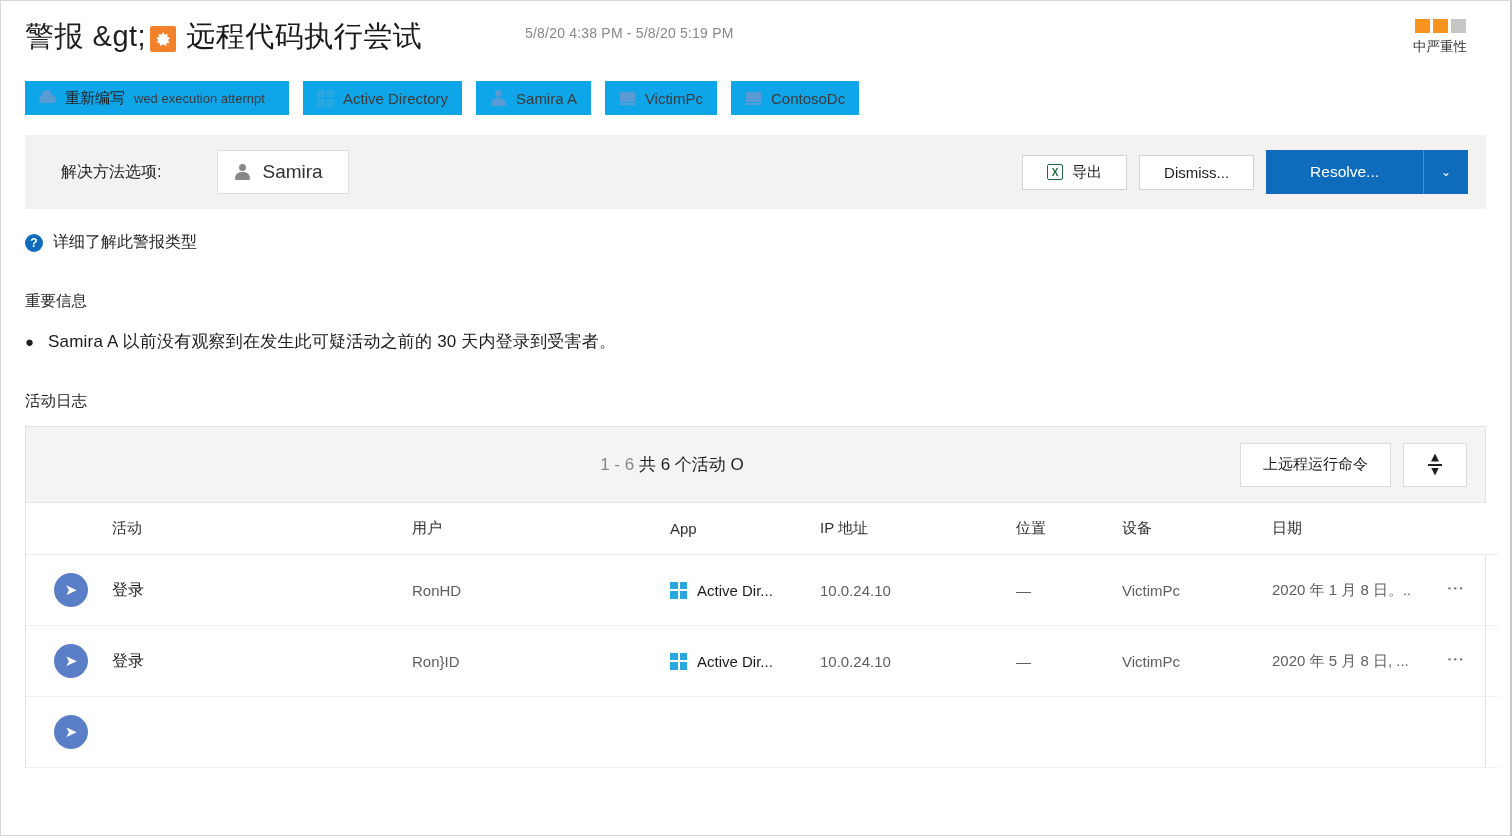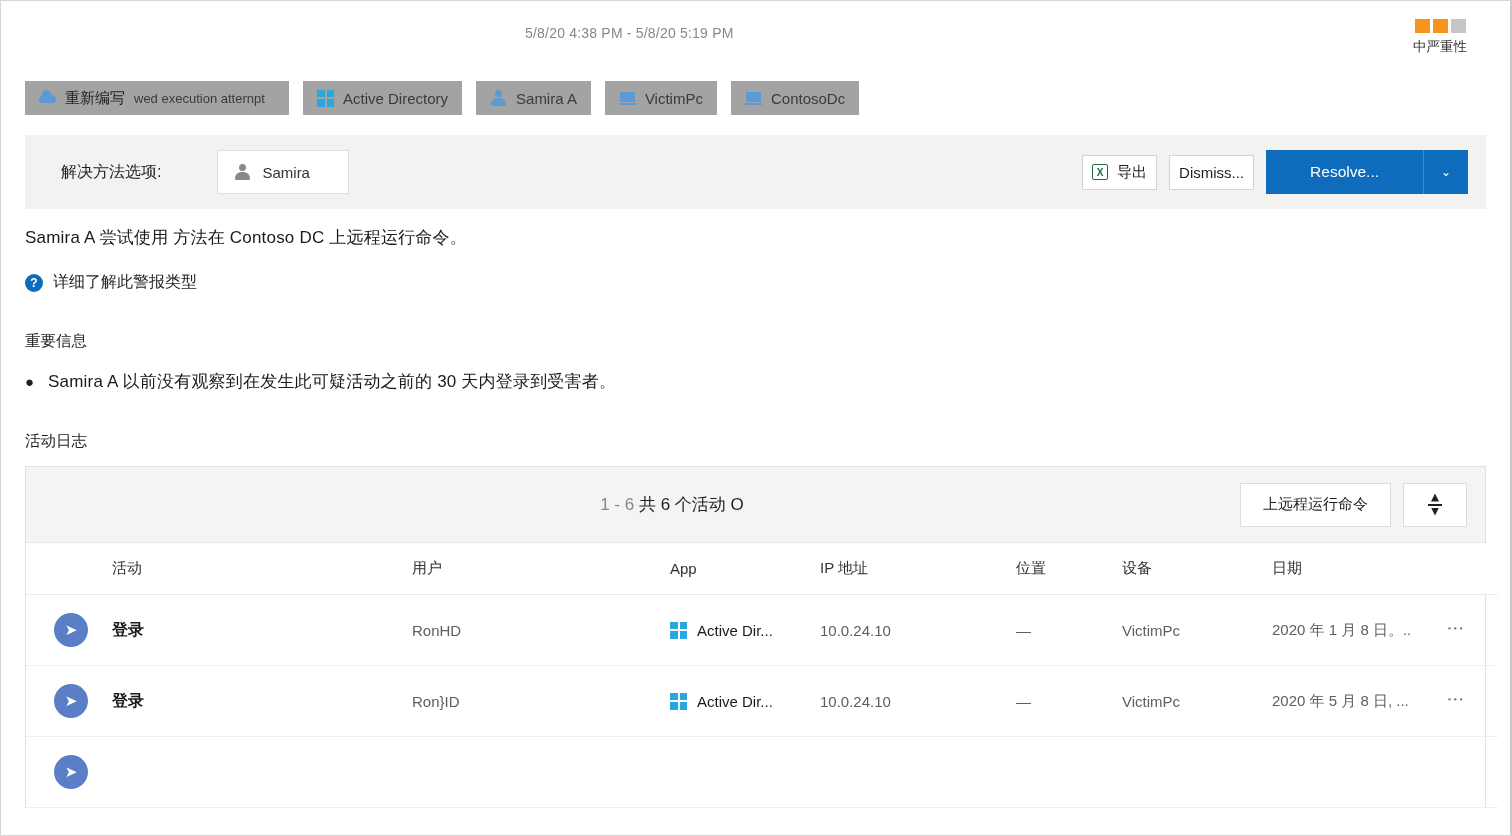--- a/index.html
+++ b/index.html
@@ -89,21 +89,21 @@
     display: flex;
     align-items: center;
     gap: 14px;
     padding: 0 24px;
     margin-top: 4px;
   }
   .chip {
     display: flex;
     align-items: center;
     gap: 9px;
-    background: #a3a3a3;
+    background: #0ea5e9;
     height: 34px;
     padding: 0 14px;
     font-size: 14.5px;
     color: #323130;
     cursor: pointer;
     white-space: nowrap;
   }
   .chip.primary { min-width: 264px; }
   .chip .cn { font-size: 15px; color: #201f1e; }
   .chip .en { font-size: 13px; color: #3b3a39; }
@@ -176,32 +176,32 @@
     margin-right: 56px;
     white-space: nowrap;
   }
   .assignee {
     display: flex; align-items: center; gap: 11px;
     background: #ffffff;
     border: 1px solid #e1dfdd;
     height: 44px;
     padding: 0 22px 0 16px;
     min-width: 132px;
-    font-size: 15px;
+    font-size: 19px;
     color: #323130;
     cursor: pointer;
   }
   .ab-spacer { flex: 1; }
   .btn {
     height: 35px;
     background: #ffffff;
     border: 1px solid #d6d4d2;
     display: flex; align-items: center; justify-content: center;
     gap: 9px;
-    padding: 0 9px;
+    padding: 0 24px;
     font-size: 15px;
     color: #201f1e;
     cursor: pointer;
     white-space: nowrap;
   }
   .btn + .btn { margin-left: 12px; }
   .ic-excel {
     width: 16px; height: 16px;
     background: #ffffff;
     border: 1.5px solid #1e6b41;
@@ -358,41 +358,48 @@
 
   .login-ic {
     width: 34px; height: 34px;
     border-radius: 50%;
     background: #5b7fc7;
     display: flex; align-items: center; justify-content: center;
     color: #ffffff;
     font-size: 15px;
     flex: none;
   }
-  .act-name { font-size: 16px; color: #1b1a19; font-weight: bold; }
+  .act-name { font-size: 16px; color: #1b1a19; }
   .app-cell { display: flex; align-items: center; gap: 10px; color: #1b1a19; font-size: 15px; }
   .dash { color: #605e5c; }
   .date-cell { color: #1b1a19; font-size: 15px; }
   .kebab {
     color: #605e5c;
     font-size: 17px;
     letter-spacing: 0;
     line-height: 6px;
     text-align: center;
     cursor: pointer;
     writing-mode: vertical-rl;
   }
   .row-partial td { padding-top: 12px; padding-bottom: 40px; }
 </style>
 </head>
 <body>
 
 <div class="page">
 
   <div class="header">
+    <div class="title-row">
+      <span class="title-pre">警报 &amp;gt;</span>
+      <span class="alert-badge">
+          <span class="burst"></span>
+        </span>
+      <span class="title-main">远程代码执行尝试</span>
+    </div>
     <div class="daterange">5/8/20 4:38 PM - 5/8/20 5:19 PM</div>
     <div class="severity">
       <div class="sev-bars">
         <span class="sev-bar on"></span>
         <span class="sev-bar on"></span>
         <span class="sev-bar"></span>
       </div>
       <div class="sev-label">中严重性</div>
     </div>
   </div>
@@ -442,21 +449,20 @@
     </div>
     <div class="split">
       <div class="main">
         <span>Resolve...</span>
       </div>
       <div class="caret">⌄</div>
     </div>
   </div>
 
   <div class="section">
-    <div class="desc-text">Samira A 尝试使用 方法在 Contoso DC 上远程运行命令。</div>
     <div class="learn">
       <span class="ic-help">?</span>
       <span>详细了解此警报类型</span>
     </div>
   </div>
 
   <div class="section">
     <div class="sec-head">重要信息</div>
     <div class="bullet-row">
       <span class="bullet-dot">●</span>

